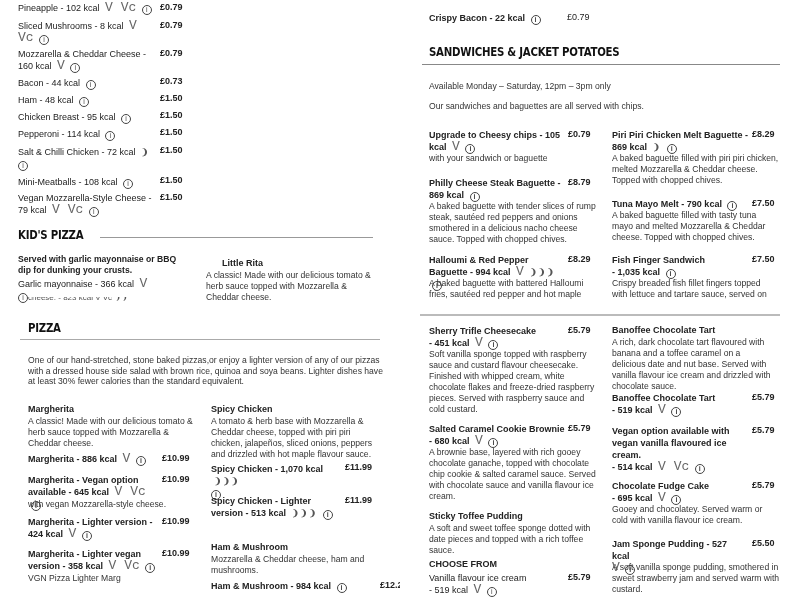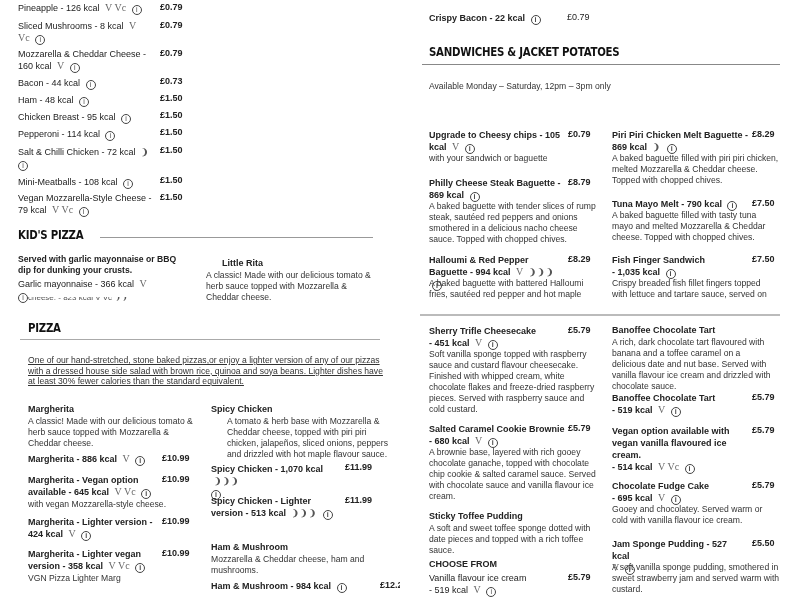--- a/index.html
+++ b/index.html
@@ -5,34 +5,34 @@
   * { box-sizing: border-box; margin: 0; padding: 0; }
   html, body { width: 800px; height: 600px; overflow: hidden; background: #fff; }
   body { font-family: "Liberation Sans", sans-serif; color: #222; font-size: 9px; position: relative; }
   .tile { position: absolute; overflow: hidden; background: #fff; }
   .abs { position: absolute; }
   .item { position: absolute; font-size: 9px; line-height: 12px; }
   .item .name { color: #222; }
   .item.bold .name, .bold { font-weight: bold; }
   .kcal { color: #222; }
   .price { position: absolute; font-weight: bold; font-size: 9px; color: #222; }
-  .dietary { font-family: Liberation Serif, serif; color: #666; font-size: 10px; margin-left: 3px; }
+  .dietary { font-family: Liberation Mono, monospace; color: #666; font-size: 13px; margin-left: 3px; }
   .info-icon { display: inline-block; width: 10px; height: 10px; border: 1px solid #444; border-radius: 50%; font-size: 7px; line-height: 8px; text-align: center; color: #444; margin-left: 3px; vertical-align: -1px; font-family: "Liberation Sans", sans-serif; }
   .chilli { color: #555; font-weight: bold; font-size: 9px; margin-left: 3px; letter-spacing: 1px; }
   .section-title { position: absolute; font-family: "DejaVu Sans", sans-serif; font-weight: bold; font-size: 12px; letter-spacing: -0.3px; color: #111; transform: scaleX(0.85); transform-origin: left; }
   .hr { position: absolute; height: 1px; background: #999; }
   .para { position: absolute; font-size: 8.6px; line-height: 11px; color: #333; }
 </style>
 </head>
 <body>
 
 <div class="tile" style="left:0;top:0;width:400px;height:218px;">
   <div class="item" style="left:18px;top:2px;">
     <span class="name">Pineapple</span>
-    <span class="kcal">- 126 kcal</span>
+    <span class="kcal">- 102 kcal</span>
     <span class="dietary">V  Vc</span>
     <span class="info-icon">i</span>
   </div>
   <div class="price" style="left:160px;top:2px;">£0.79</div>
 
   <div class="item" style="left:18px;top:20px;width:135px;">
     <span class="name">Sliced Mushrooms</span>
     <span class="kcal">- 8 kcal</span>
     <span class="dietary">V</span><br>
     <span class="dietary" style="margin-left:0">Vc</span>
@@ -111,21 +111,21 @@
     <span class="info-icon" style="margin-left:0">i</span>
   </div>
   <div class="abs" style="left:28px;top:79px;font-size:8px;color:#555;height:5px;overflow:hidden;line-height:2px;">cheese.  - 823 kcal   V   Vc  ❩❩</div>
   <div class="abs bold" style="left:206px;top:40px;font-size:9px;padding-left:16px;">Little Rita</div>
   <div class="para" style="left:206px;top:52px;width:172px;">A classic! Made with our delicious tomato &amp; herb sauce topped with Mozzarella &amp; Cheddar cheese.</div>
 </div>
 
 <div class="tile" style="left:0;top:318px;width:400px;height:282px;">
   <div class="section-title" style="left:28px;top:3px;">PIZZA</div>
   <div class="hr" style="left:20px;top:21px;width:360px;background:#aaa;"></div>
-  <div class="para" style="left:28px;top:37px;width:355px;line-height:10.5px;text-decoration:underline;">One of our hand-stretched, stone baked pizzas,or enjoy a lighter version of any of our pizzas with a dressed house side salad with brown rice, quinoa and soya beans. Lighter dishes have at least 30% fewer calories than the standard equivalent.</div>
+  <div class="para" style="left:28px;top:37px;width:355px;line-height:10.5px;">One of our hand-stretched, stone baked pizzas,or enjoy a lighter version of any of our pizzas with a dressed house side salad with brown rice, quinoa and soya beans. Lighter dishes have at least 30% fewer calories than the standard equivalent.</div>
 
   <div class="abs bold" style="left:28px;top:86px;font-size:9px;">Margherita</div>
   <div class="para" style="left:28px;top:98px;width:165px;">A classic! Made with our delicious tomato &amp; herb sauce topped with Mozzarella &amp; Cheddar cheese.</div>
 
   <div class="item bold" style="left:28px;top:135px;">
     <span class="name">Margherita</span>
     <span class="kcal">- 886 kcal</span>
     <span class="dietary" style="font-weight:normal">V</span>
     <span class="info-icon">i</span>
   </div>
@@ -151,21 +151,21 @@
   <div class="item bold" style="left:28px;top:230px;width:130px;">
     <span class="name">Margherita - Lighter vegan version</span>
     <span class="kcal">- 358 kcal</span>
     <span class="dietary" style="font-weight:normal">V  Vc</span>
     <span class="info-icon">i</span>
   </div>
   <div class="price" style="left:162px;top:230px;">£10.99</div>
   <div class="para" style="left:28px;top:255px;">VGN Pizza Lighter Marg</div>
 
   <div class="abs bold" style="left:211px;top:86px;font-size:9px;">Spicy Chicken</div>
-  <div class="para" style="left:211px;top:98px;width:165px;margin-left:16px;">A tomato &amp; herb base with Mozzarella &amp; Cheddar cheese, topped with piri piri chicken, jalapeños, sliced onions, peppers and drizzled with hot maple flavour sauce.</div>
+  <div class="para" style="left:211px;top:98px;width:165px;">A tomato &amp; herb base with Mozzarella &amp; Cheddar cheese, topped with piri piri chicken, jalapeños, sliced onions, peppers and drizzled with hot maple flavour sauce.</div>
 
   <div class="item bold" style="left:211px;top:145px;width:125px;">
     <span class="name">Spicy Chicken</span>
     <span class="kcal">- 1,070 kcal</span>
     <span class="chilli">❩❩❩</span><br>
     <span class="info-icon" style="margin-left:0">i</span>
   </div>
   <div class="price" style="left:345px;top:144px;">£11.99</div>
 
   <div class="item bold" style="left:211px;top:177px;width:130px;">
@@ -190,20 +190,21 @@
   <div class="item bold" style="left:29px;top:12px;">
     <span class="name">Crispy Bacon</span>
     <span class="kcal">- 22 kcal</span>
     <span class="info-icon">i</span>
   </div>
   <div class="price" style="left:167px;top:12px;font-weight:normal;">£0.79</div>
 
   <div class="section-title" style="left:29px;top:45px;">SANDWICHES &amp; JACKET POTATOES</div>
   <div class="hr" style="left:22px;top:64px;width:358px;background:#888;"></div>
   <div class="para" style="left:29px;top:81px;">Available Monday – Saturday, 12pm – 3pm only</div>
+  <div class="para" style="left:29px;top:101px;">Our sandwiches and baguettes are all served with chips.</div>
 
   <div class="item bold" style="left:29px;top:129px;width:135px;">
     <span class="name">Upgrade to Cheesy chips</span>
     <span class="kcal">- 105 kcal</span>
     <span class="dietary" style="font-weight:normal">V</span>
     <span class="info-icon">i</span>
   </div>
   <div class="price" style="left:168px;top:129px;">£0.79</div>
   <div class="para" style="left:29px;top:153px;">with your sandwich or baguette</div>
 

